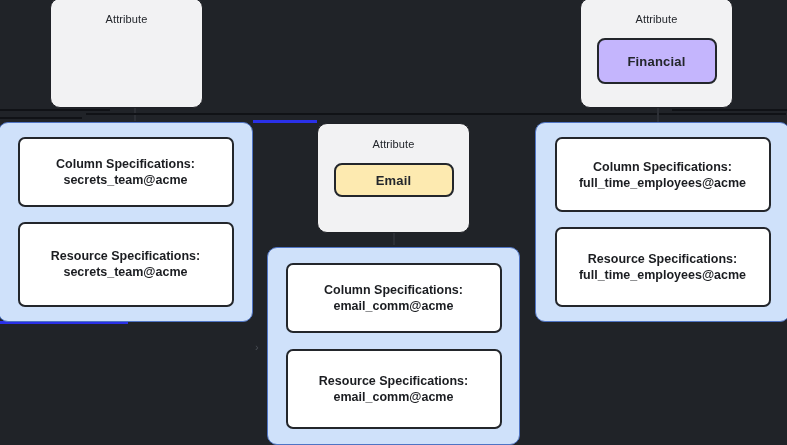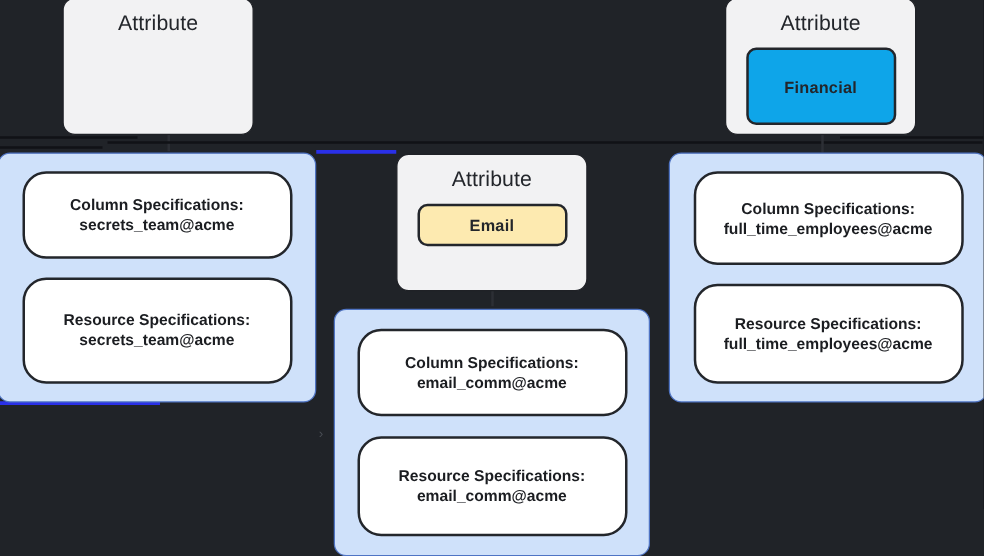--- a/index.html
+++ b/index.html
@@ -24,21 +24,21 @@
     background: #f2f2f3;
     border: 1px solid #1f2126;
     border-radius: 10px;
     box-sizing: border-box;
     display: flex;
     flex-direction: column;
     align-items: center;
     padding-top: 10px;
   }
   .attr-title {
-    font-size: 17px;
+    font-size: 11px;
     color: #23262b;
     font-weight: 400;
     line-height: 20px;
     letter-spacing: .1px;
   }
   .attr-chip {
     margin-top: 9px;
     border: 2px solid #23262b;
     border-radius: 8px;
     box-sizing: border-box;
@@ -59,21 +59,21 @@
     border-radius: 10px;
     box-sizing: border-box;
     display: flex;
     flex-direction: column;
     align-items: center;
     justify-content: space-evenly;
   }
   .spec-box {
     background: #ffffff;
     border: 2px solid #23262b;
-    border-radius: 19px;
+    border-radius: 7px;
     box-sizing: border-box;
     display: flex;
     flex-direction: column;
     align-items: center;
     justify-content: center;
     text-align: center;
     font-size: 12.5px;
     font-weight: bold;
     color: #1b1d21;
     line-height: 16px;
@@ -115,21 +115,21 @@
   <div class="edge" style="left:393px; top:232px; width:2px; height:13px;"></div>
 
   <span class="chevron" style="left:255px; top:342px;">›</span>
 
   <div class="attr-card" style="left:50px; top:-2px; width:153px; height:110px;">
     <div class="attr-title">Attribute</div>
   </div>
 
   <div class="attr-card" style="left:580px; top:-2px; width:153px; height:110px;">
     <div class="attr-title">Attribute</div>
-    <div class="attr-chip" style="width:120px; height:62px; background:#0ea5e9;">Financial</div>
+    <div class="attr-chip" style="width:120px; height:46px; background:#c4b5fd;">Financial</div>
   </div>
 
   <div class="attr-card" style="left:317px; top:123px; width:153px; height:110px;">
     <div class="attr-title">Attribute</div>
     <div class="attr-chip" style="width:120px; height:34px; background:#fdeab0;">Email</div>
   </div>
 
   <div class="spec-group" style="left:-2px; top:122px; width:255px; height:200px;">
     <div class="spec-box" style="width:216px; height:70px;">
       <span class="spec-line">Column Specifications:</span>

